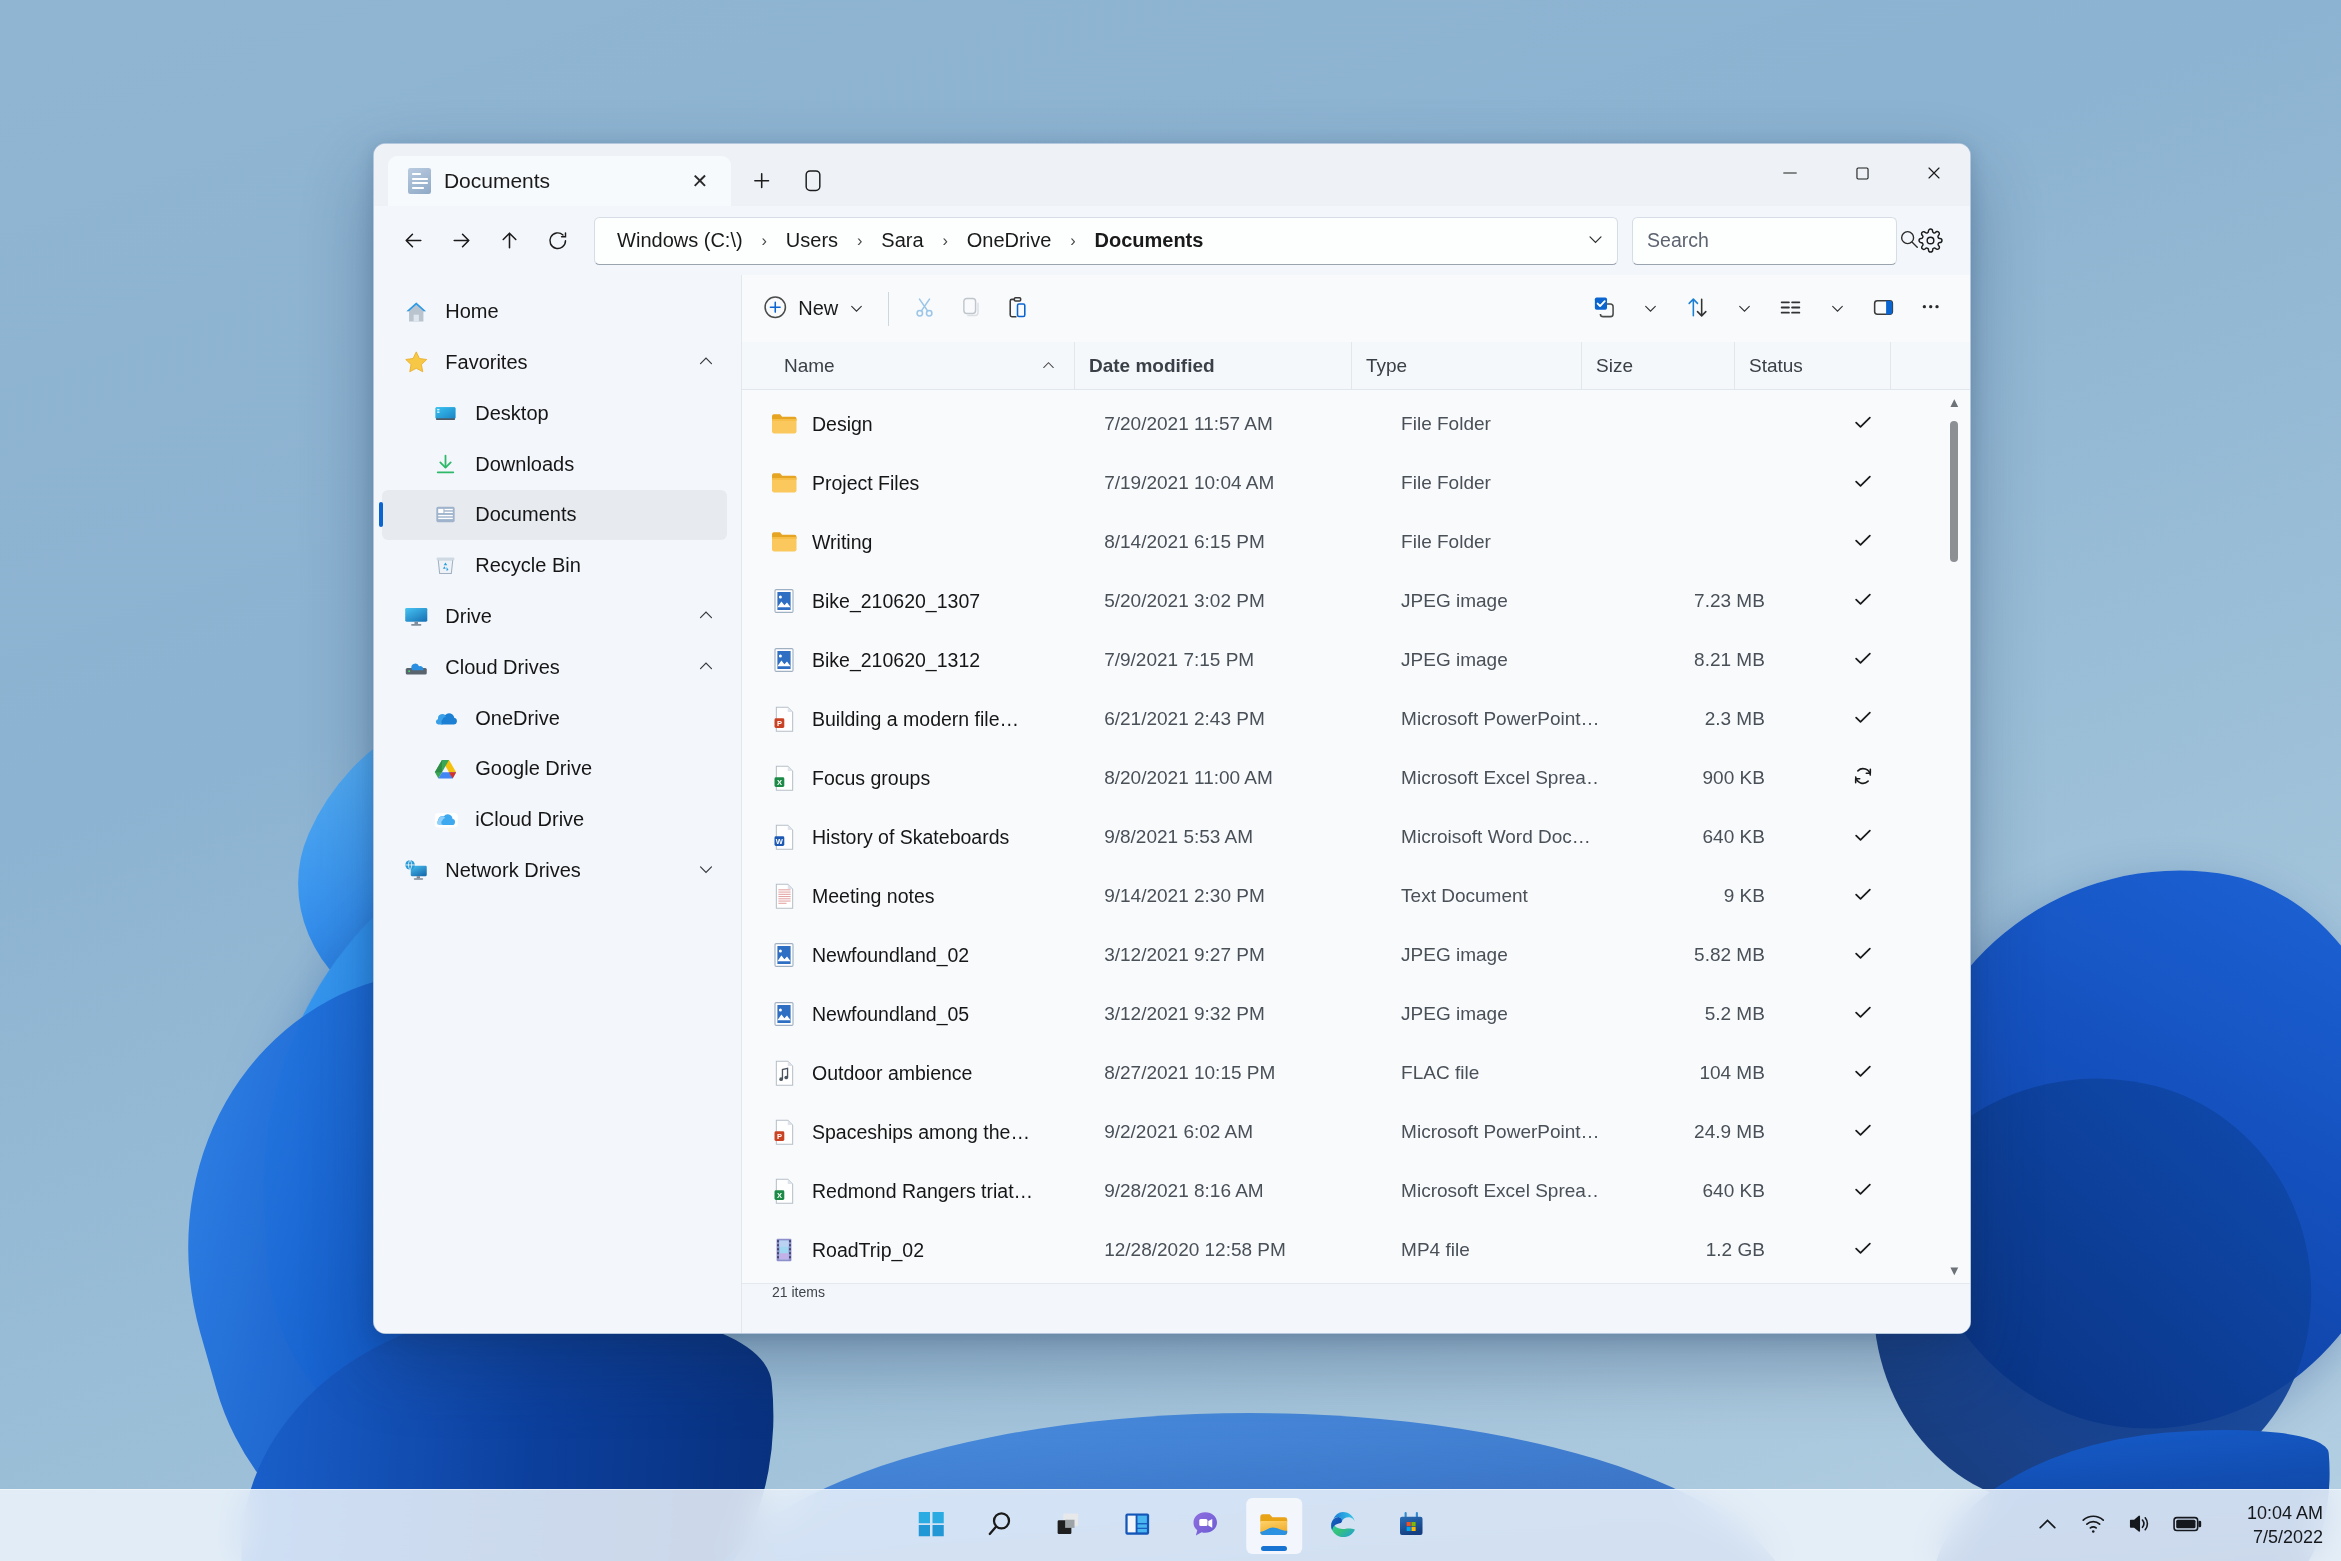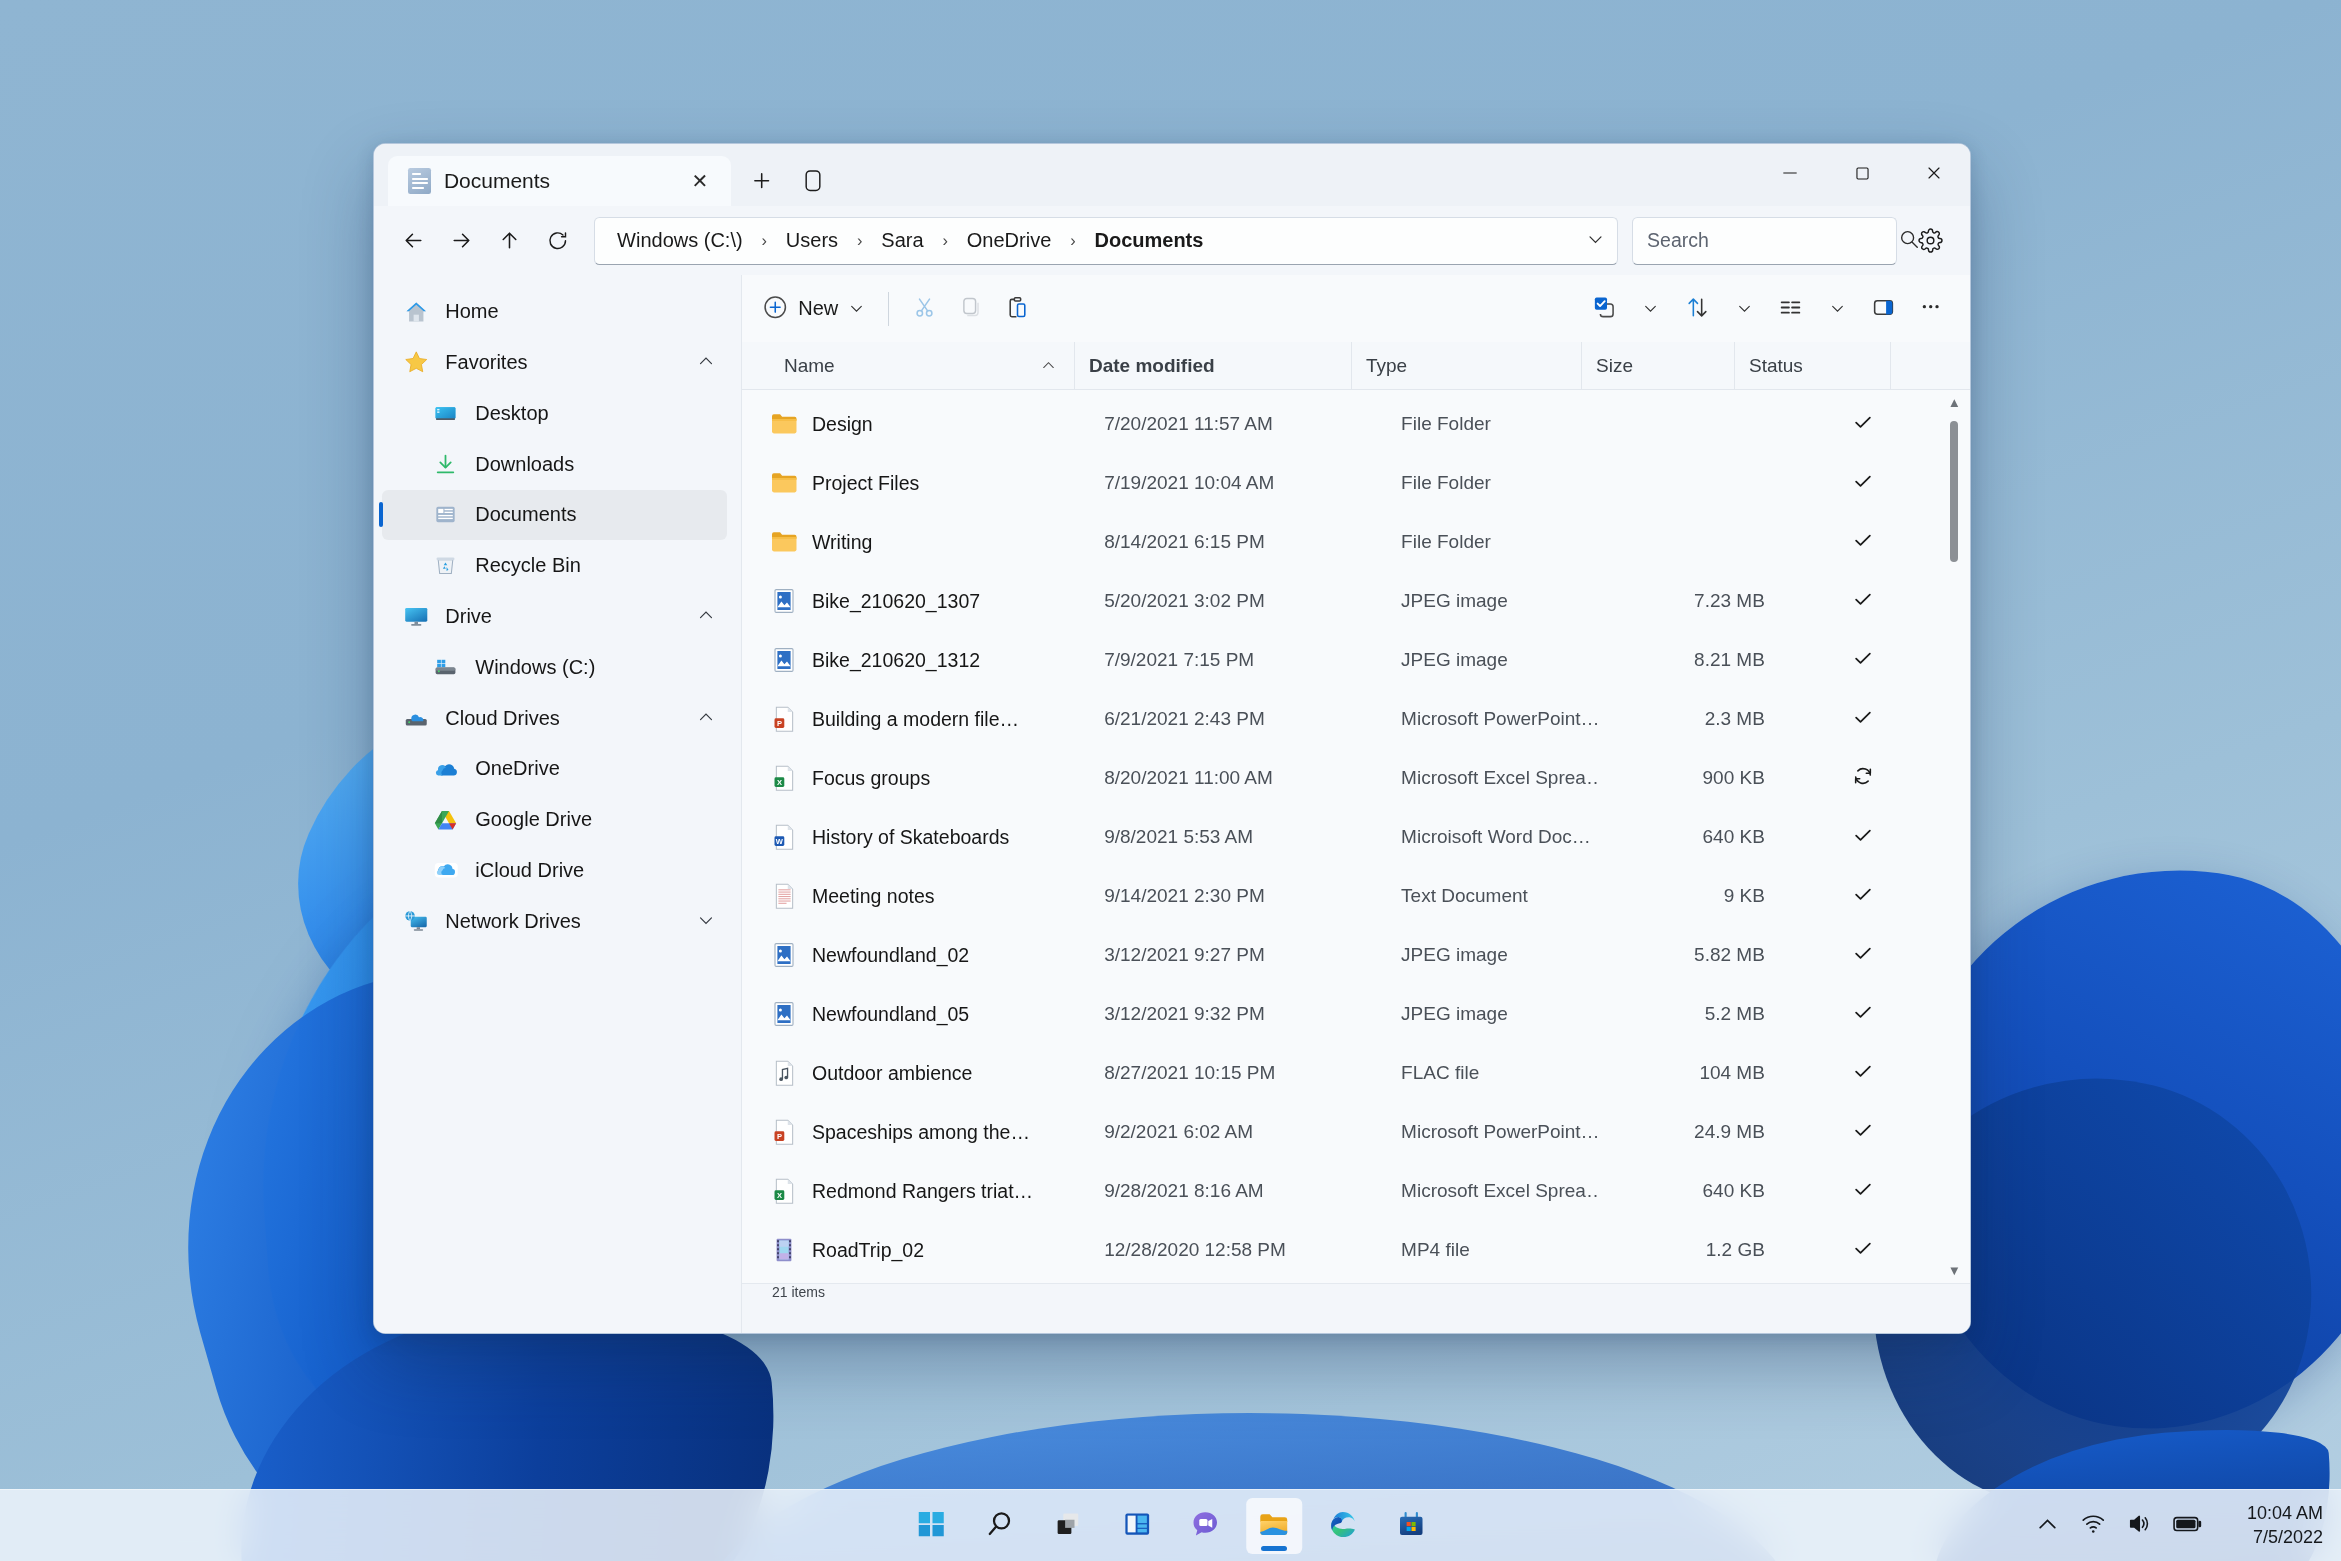--- a/index.html
+++ b/index.html
@@ -572,34 +572,20 @@
               </svg>
           </span>
           <span class="nav-label">Drive</span>
           <span class="nav-chev">
             <svg width="20" height="12.5" viewBox="0 0 24 16" fill="none" stroke="#33383f" stroke-width="1.5" stroke-linecap="round">
                 <path d="M5 11l7-7 7 7"></path>
               </svg>
           </span>
         </div>
 
-        <div class="nav-item lvl1">
-          <span class="nav-ico">
-            <svg width="25" height="25" viewBox="0 0 24 24">
-                <rect x="2.5" y="12" width="19" height="6.4" rx="1.5" fill="#5a646e"></rect>
-                <rect x="2.5" y="12" width="19" height="3" rx="1.5" fill="#7b858f"></rect>
-                <circle cx="5.6" cy="15.6" r=".9" fill="#46d66a"></circle>
-                <rect x="4" y="4.6" width="3.6" height="3.2" fill="#2e9ee8"></rect>
-                <rect x="8.2" y="4.6" width="3.6" height="3.2" fill="#2e9ee8"></rect>
-                <rect x="4" y="8.4" width="3.6" height="3.2" fill="#2e9ee8"></rect>
-                <rect x="8.2" y="8.4" width="3.6" height="3.2" fill="#2e9ee8"></rect>
-              </svg>
-          </span>
-          <span class="nav-label">Windows (C:)</span>
-        </div>
 
         <div class="nav-item lvl0">
           <span class="nav-ico">
             <svg width="26.5" height="26.5" viewBox="0 0 24 24">
                 <rect x="2.5" y="12.6" width="19" height="6" rx="1.4" fill="#5a646e"></rect>
                 <circle cx="5.6" cy="15.6" r=".9" fill="#46d66a"></circle>
                 <path d="M7.5 12.4a3.6 3.6 0 0 1 7-1.3 3 3 0 0 1 4 2.4 2.4 2.4 0 0 1-.4 1.3H8.6a2.4 2.4 0 0 1-1.1-2.4z" fill="#2a8fe0"></path>
               </svg>
           </span>
           <span class="nav-label">Cloud Drives</span>

